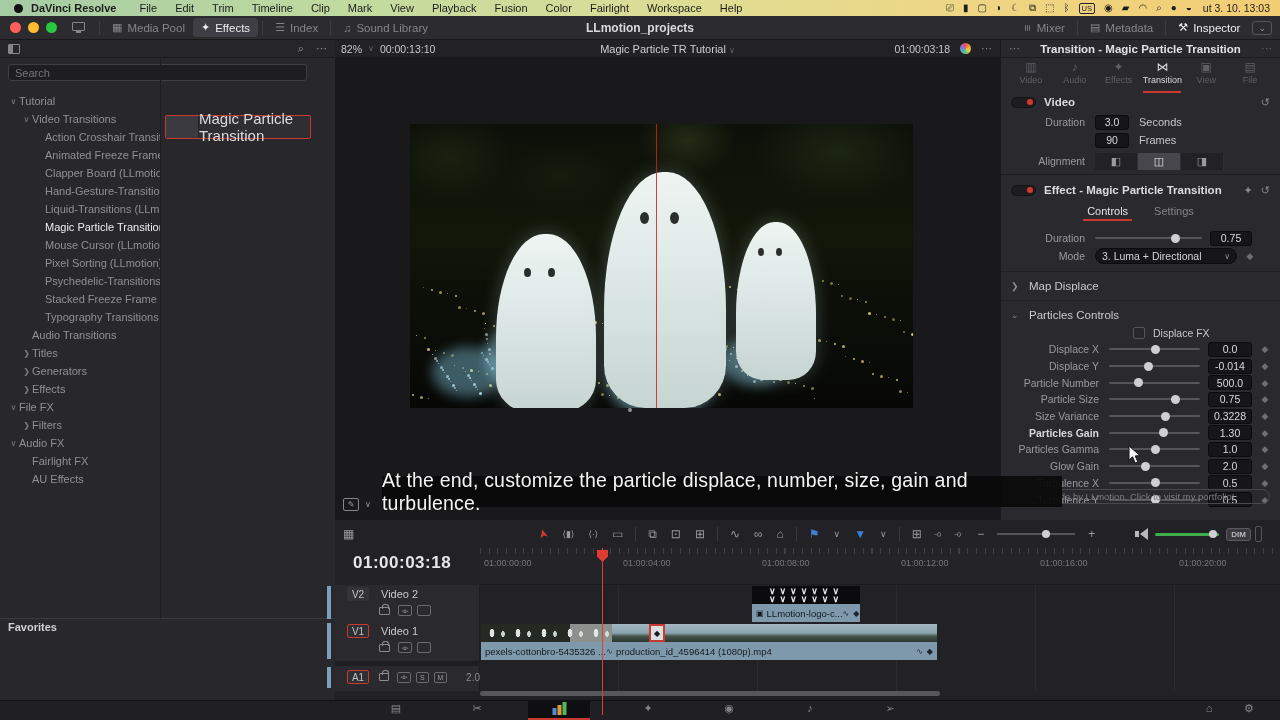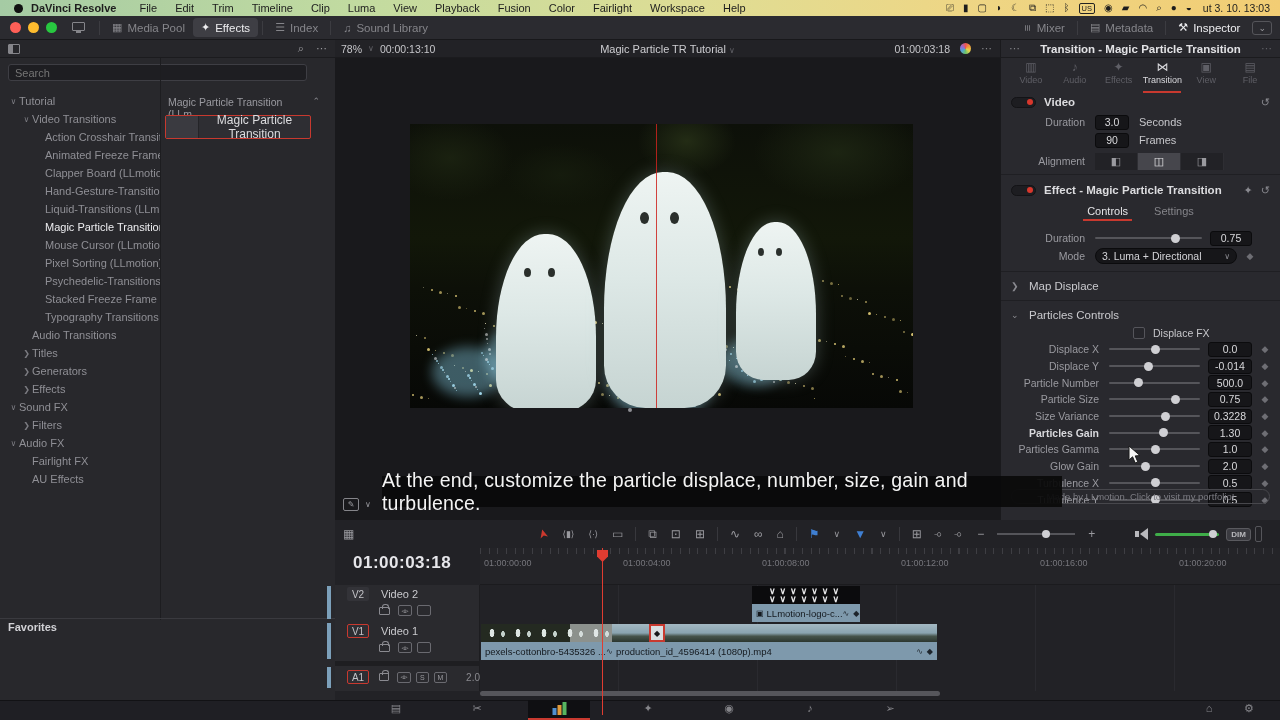--- a/index.html
+++ b/index.html
@@ -58,21 +58,21 @@
   #fx-tree { position:absolute; left:0; top:34px; width:160px; }
   .tree-row { height:18px; display:flex; align-items:center; font-size:11px; color:#8f8f95; white-space:nowrap; overflow:hidden;}
   .tree-row .arr { width:11px; font-size:8px; color:#7c7c82; flex:none; text-align:center; }
   .tree-row.sel { color:#ededf0; }
   #fx-vdiv { position:absolute; left:160px; top:0; width:1px; height:562px; background:#1d1d20; }
   #fx-group-hdr { position:absolute; left:168px; top:38px; width:160px; display:flex; color:#9a9aa0; font-size:10.5px; }
   #fx-group-hdr .up { margin-left:auto; margin-right:8px; color:#8a8a90; font-size:9px;}
   #fx-card { position:absolute; left:165px; top:57px; width:146px; height:24px; border:1px solid #c8392f;
              border-radius:2px; background:#2e2e33; display:flex; align-items:center; }
   #fx-card .thumb { width:33px; height:22px; background:#3a3a40; border-right:1px solid #242428; flex:none;}
-  #fx-card .lbl { flex:1; text-align:center; font-size:12px; color:#dcdcdf; }
+  #fx-card .lbl { flex:1; text-align:left; font-size:15px; color:#dcdcdf; }
   #fx-fav { position:absolute; left:0; top:560px; width:335px; height:17px; border-top:1px solid #3a3a3f;
             display:flex; align-items:center; padding-left:8px; font-weight:bold; color:#d2d2d6; font-size:11px; }
 
   
   #viewer { left:335px; top:58px; width:665px; height:462px; background:#19191c; }
   #video { position:absolute; left:75px; top:66px; width:503px; height:284px; overflow:hidden;
     background:linear-gradient(180deg,#0d1009 0%,#121709 40%,#0d1008 58%,#070806 100%); }
   #video .forest { position:absolute; inset:0;
     background:
       radial-gradient(ellipse 90px 60px at 8% 12%, #1a2110 0%, transparent 70%),
@@ -214,21 +214,21 @@
   
   <div id="menubar" class="abs">
     <span class="apple"></span>
     <span class="appname">DaVinci Resolve</span>
     <span id="menu-items" style="display:flex;">
         <span class="mitem">File</span>
         <span class="mitem">Edit</span>
         <span class="mitem">Trim</span>
         <span class="mitem">Timeline</span>
         <span class="mitem">Clip</span>
-        <span class="mitem">Luma</span>
+        <span class="mitem">Mark</span>
         <span class="mitem">View</span>
         <span class="mitem">Playback</span>
         <span class="mitem">Fusion</span>
         <span class="mitem">Color</span>
         <span class="mitem">Fairlight</span>
         <span class="mitem">Workspace</span>
         <span class="mitem">Help</span>
       </span>
     <span class="spacer"></span>
     <span id="status">
@@ -273,20 +273,21 @@
     <span class="vsep"></span>
     <span class="btn">
       <span class="ic">☰</span>
       <span>Index</span>
     </span>
     <span class="vsep"></span>
     <span class="btn">
       <span class="ic">♫</span>
       <span>Sound Library</span>
     </span>
+    <span id="proj-title">LLmotion_projects</span>
     <span style="margin-left:auto;display:flex;align-items:center;">
       <span class="btn">
         <span class="ic" style="display:inline-block;transform:rotate(90deg);">≡</span>
         <span>Mixer</span>
       </span>
       <span class="vsep"></span>
       <span class="btn">
         <span class="ic">▤</span>
         <span>Metadata</span>
       </span>
@@ -304,21 +305,21 @@
   
   <div id="subbar-left" class="abs flex">
     <span class="panel-toggle"></span>
     <span style="margin-left:auto;margin-right:8px;color:#9a9a9f;font-size:11px;display:flex;gap:12px;">
       <span>⌕</span>
       <span>⋯</span>
     </span>
   </div>
 
   <div id="subbar-view" class="abs flex">
-    <span class="subtxt" style="margin-left:6px;">78%</span>
+    <span class="subtxt" style="margin-left:6px;">82%</span>
     <span class="dimmer" style="font-size:8px;margin:0 6px;">∨</span>
     <span class="subtxt">00:00:13:10</span>
     <span style="position:absolute;left:0;right:0;text-align:center;color:#cdcdd1;font-size:11px;">
       <span>Magic Particle TR Tutorial</span>
       <span class="dimmer" style="font-size:8px;">∨</span>
     </span>
     <span style="margin-left:auto;display:flex;align-items:center;gap:10px;margin-right:8px;z-index:2;">
       <span class="subtxt">01:00:03:18</span>
       <span class="color-wheel"></span>
       <span class="dim">⋯</span>
@@ -398,44 +399,40 @@
         <div class="tree-row" style="padding-left: 21px;">
           <span class="arr">❯</span>
           <span>Generators</span>
         </div>
         <div class="tree-row" style="padding-left: 21px;">
           <span class="arr">❯</span>
           <span>Effects</span>
         </div>
         <div class="tree-row" style="padding-left: 8px;">
           <span class="arr">∨</span>
-          <span>Sound FX</span>
+          <span>File FX</span>
         </div>
         <div class="tree-row" style="padding-left: 21px;">
           <span class="arr">❯</span>
           <span>Filters</span>
         </div>
         <div class="tree-row" style="padding-left: 8px;">
           <span class="arr">∨</span>
           <span>Audio FX</span>
         </div>
         <div class="tree-row" style="padding-left: 21px;">
           <span class="arr"></span>
           <span>Fairlight FX</span>
         </div>
         <div class="tree-row" style="padding-left: 21px;">
           <span class="arr"></span>
           <span>AU Effects</span>
         </div>
       </div>
     <div id="fx-vdiv"></div>
-    <div id="fx-group-hdr">
-      <span>Magic Particle Transition (LLm...</span>
-      <span class="up">⌃</span>
-    </div>
     <div id="fx-card">
       <span class="thumb"></span>
       <span class="lbl">Magic Particle Transition</span>
     </div>
     <div id="fx-fav">
       <span>Favorites</span>
     </div>
   </div>
 
   

